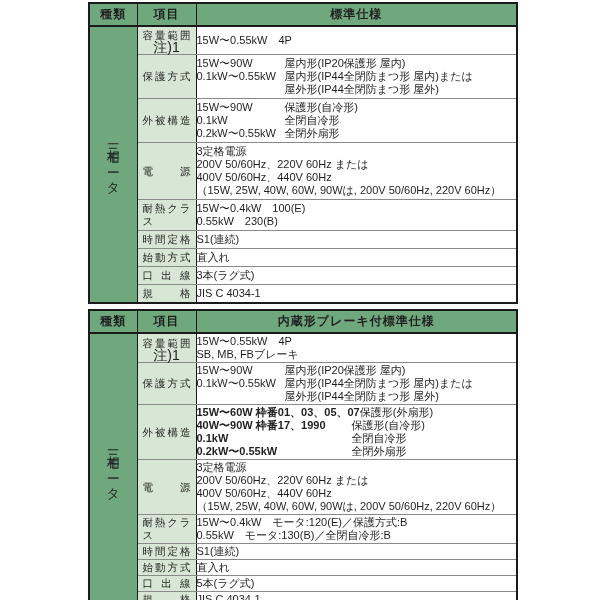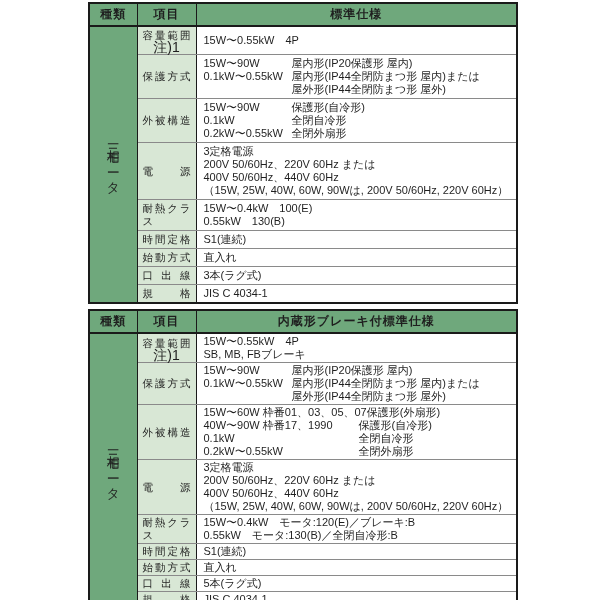--- a/index.html
+++ b/index.html
@@ -79,25 +79,25 @@
   .item-note {
     display: block;
     text-align: center;
     font-size: 14px;
     line-height: 10px;
   }
 
   td.value-cell { background: #ffffff; }
   .tbl-standard td.value-cell, .tbl-standard td.item-cell { padding-top: 2px; padding-bottom: 2px; }
   .tbl-brake td.value-cell, .tbl-brake td.item-cell { padding-top: 1px; padding-bottom: 1px; }
-  td.value-cell { padding-left: 7px; padding-right: 2px; }
+  td.value-cell { padding-left: 0; padding-right: 2px; }
 
   .value-line { display: flex; white-space: nowrap; }
   .value-range-narrow { flex: 0 0 88px; }
-  .value-range-wide { flex: 0 0 155px; }
+  .value-range-wide { flex: 0 0 155px; font-weight: bold; }
   .value-desc, .value-text { flex: 1 1 auto; }
 </style>
 </head>
 <body>
 
 <div class="page">
   <div id="tables">
       <table class="spec-table tbl-standard">
         <colgroup>
           <col class="c-type">
@@ -183,21 +183,21 @@
           </tr>
           <tr>
             <td class="item-cell">
               <span class="item-label">耐熱クラス</span>
             </td>
             <td class="value-cell">
               <div class="value-line">
                 <span class="value-text">15W〜0.4kW　100(E)</span>
               </div>
               <div class="value-line">
-                <span class="value-text">0.55kW　130(B)</span>
+                <span class="value-text">0.55kW　230(B)</span>
               </div>
             </td>
           </tr>
           <tr>
             <td class="item-cell">
               <span class="item-label">時間定格</span>
             </td>
             <td class="value-cell">
               <div class="value-line">
                 <span class="value-text">S1(連続)</span>
@@ -325,21 +325,21 @@
                 <span class="value-text">（15W, 25W, 40W, 60W, 90Wは, 200V 50/60Hz, 220V 60Hz）</span>
               </div>
             </td>
           </tr>
           <tr>
             <td class="item-cell">
               <span class="item-label">耐熱クラス</span>
             </td>
             <td class="value-cell">
               <div class="value-line">
-                <span class="value-text">15W〜0.4kW　モータ:120(E)／ブレーキ:B</span>
+                <span class="value-text">15W〜0.4kW　モータ:120(E)／保護方式:B</span>
               </div>
               <div class="value-line">
                 <span class="value-text">0.55kW　モータ:130(B)／全閉自冷形:B</span>
               </div>
             </td>
           </tr>
           <tr>
             <td class="item-cell">
               <span class="item-label">時間定格</span>
             </td>

